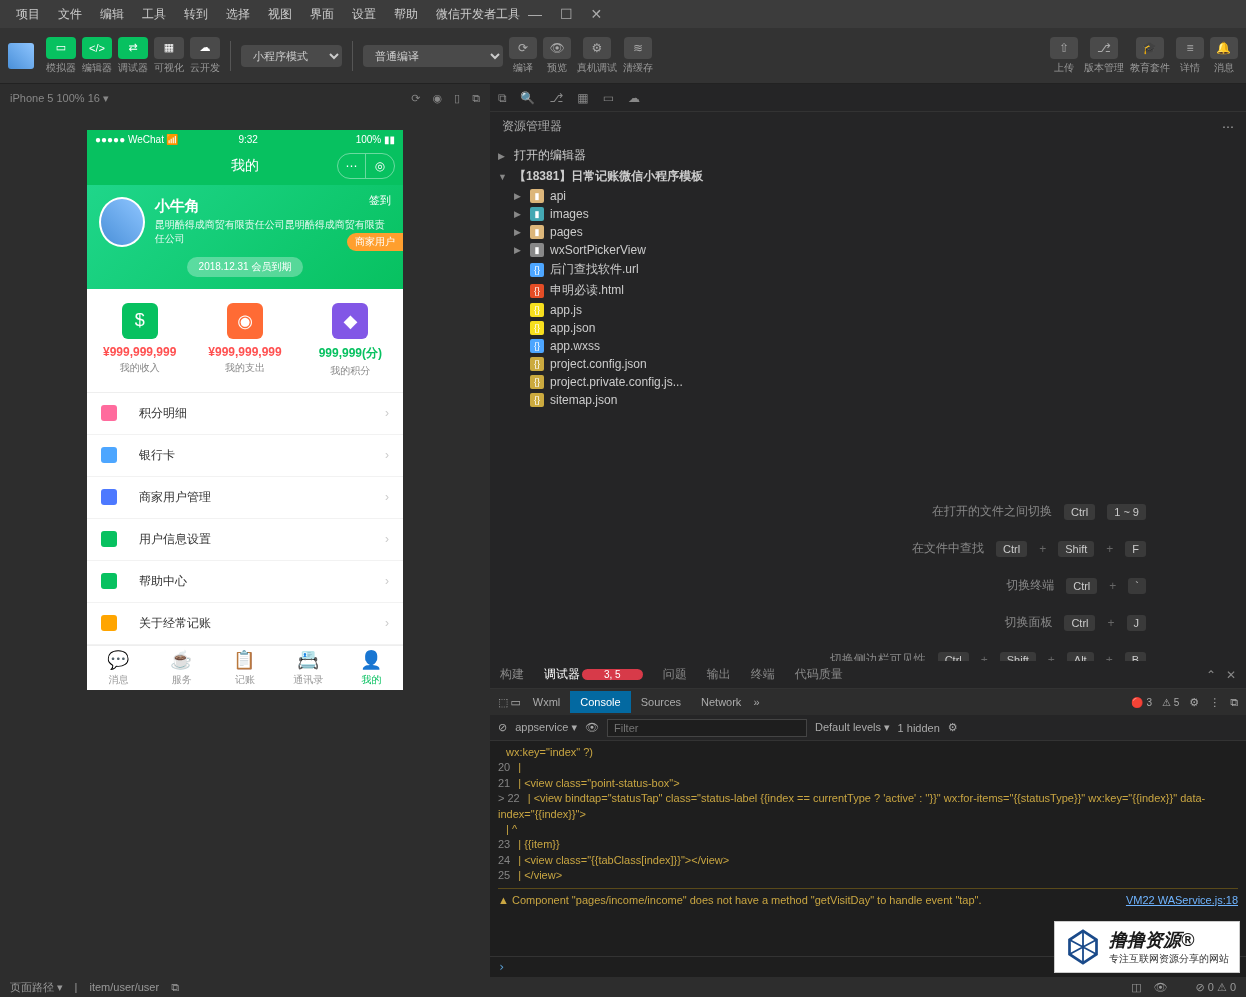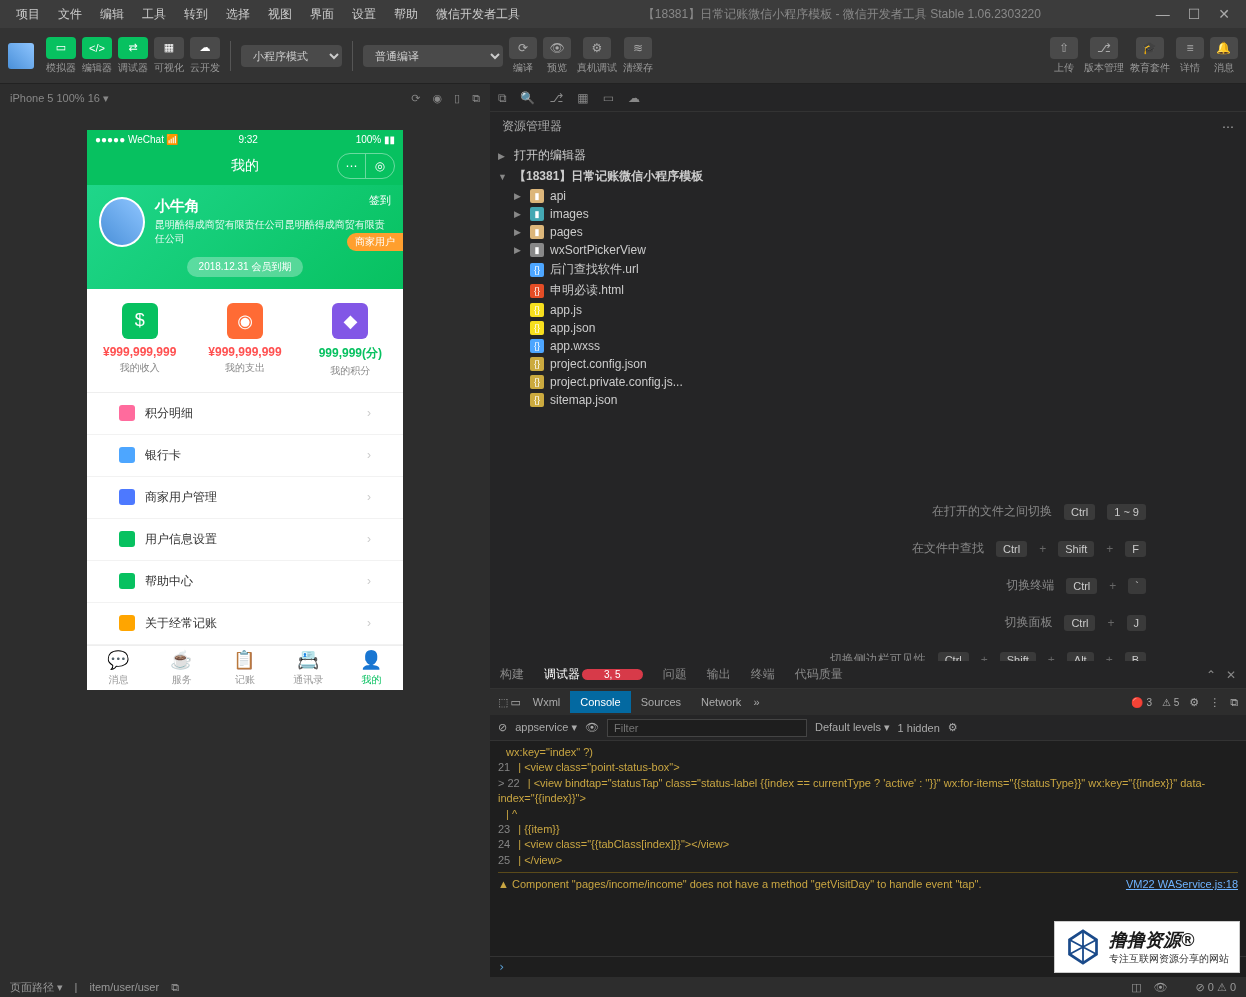--- a/index.html
+++ b/index.html
@@ -40,21 +40,21 @@
 .profile-sub { font-size: 10px; opacity: 0.9; margin-top: 2px; }
 .badge-tag { position: absolute; right: 0; top: 48px; background: #ff9f2e; color: #fff; font-size: 10px; padding: 2px 8px; border-radius: 10px 0 0 10px; }
 .expire-pill { background: rgba(255,255,255,0.3); color: #fff; font-size: 10px; padding: 3px 12px; border-radius: 10px; margin: 10px auto 0; width: fit-content; }
 .stats-row { display: flex; background: #fff; border-bottom: 1px solid #eee; }
 .stat { flex: 1; text-align: center; padding: 14px 4px; }
 .stat-icon { width: 36px; height: 36px; margin: 0 auto 6px; border-radius: 6px; display: flex; align-items: center; justify-content: center; font-size: 18px; color: #fff; }
 .stat-val { font-size: 12px; color: #ff5050; font-weight: 600; }
 .stat-val.green { color: #07c160; }
 .stat-lbl { font-size: 10px; color: #888; margin-top: 2px; }
 .menu-list { background: #fff; }
-.menu-row { display: flex; align-items: center; padding: 12px 32px; border-bottom: 1px solid #f2f2f2; font-size: 12px; color: #333; }
+.menu-row { display: flex; align-items: center; padding: 12px 14px; border-bottom: 1px solid #f2f2f2; font-size: 12px; color: #333; gap: 12px; }
 .menu-row-icon { width: 16px; height: 16px; margin-right: 10px; border-radius: 3px; }
 .menu-row .chev { margin-left: auto; color: #ccc; }
 .tabbar { margin-top: auto; height: 50px; background: #fff; border-top: 1px solid #eee; display: flex; }
 .tab-item { flex: 1; display: flex; flex-direction: column; align-items: center; justify-content: center; color: #999; font-size: 10px; gap: 2px; }
 .tab-item.active { color: #07c160; }
 .tab-icon { font-size: 18px; }
 .editor-area { flex: 1; display: flex; flex-direction: column; background: #252526; }
 .ed-tabs { height: 28px; display: flex; align-items: center; padding: 0 8px; gap: 14px; color: #888; border-bottom: 1px solid #333; }
 .ed-header { display: flex; align-items: center; padding: 6px 12px; color: #aaa; font-size: 12px; }
 .ed-header .dots { margin-left: auto; }
@@ -104,21 +104,20 @@
       <div class="menu-item">编辑</div>
       <div class="menu-item">工具</div>
       <div class="menu-item">转到</div>
       <div class="menu-item">选择</div>
       <div class="menu-item">视图</div>
       <div class="menu-item">界面</div>
       <div class="menu-item">设置</div>
       <div class="menu-item">帮助</div>
       <div class="menu-item">微信开发者工具</div>
     </div>
-  <div class="title-text">【18381】日常记账微信小程序模板 - 微信开发者工具 Stable 1.06.2303220</div>
   <div class="window-controls">
     <span>—</span>
     <span>☐</span>
     <span>✕</span>
   </div>
 </div>
 
 <div class="toolbar">
   <div class="thumb-img"></div>
   <div class="tb-group">
@@ -451,20 +450,21 @@
     <span>⊘</span>
     <span><span>appservice</span> ▾</span>
     <span>👁</span>
     <input placeholder="Filter" style="">
     <span>Default levels ▾</span>
     <span>1 hidden</span>
     <span>⚙</span>
   </div>
   <div class="console-body" id="console-body">
       <div><span class="ln">     </span>wx:key="index" ?)</div>
+      <div><span class="ln">   20</span>|</div>
       <div><span class="ln">   21</span>|  &lt;view class="point-status-box"&gt;</div>
       <div><span class="ln"> &gt; 22</span>|    &lt;view bindtap="statusTap" class="status-label {{index == currentType ? 'active' : ''}}" wx:for-items="{{statusType}}" wx:key="{{index}}" data-index="{{index}}"&gt;</div>
       <div><span class="ln">     </span>|    ^</div>
       <div><span class="ln">   23</span>|      {{item}}</div>
       <div><span class="ln">   24</span>|    &lt;view class="{{tabClass[index]}}"&gt;&lt;/view&gt;</div>
       <div><span class="ln">   25</span>|  &lt;/view&gt;</div>
       <div class="warn-row"><span class="link">VM22 WAService.js:18</span>▲ Component "pages/income/income" does not have a method "getVisitDay" to handle event "tap".</div>
     </div>
   <div class="console-prompt">›</div>
 </div>

